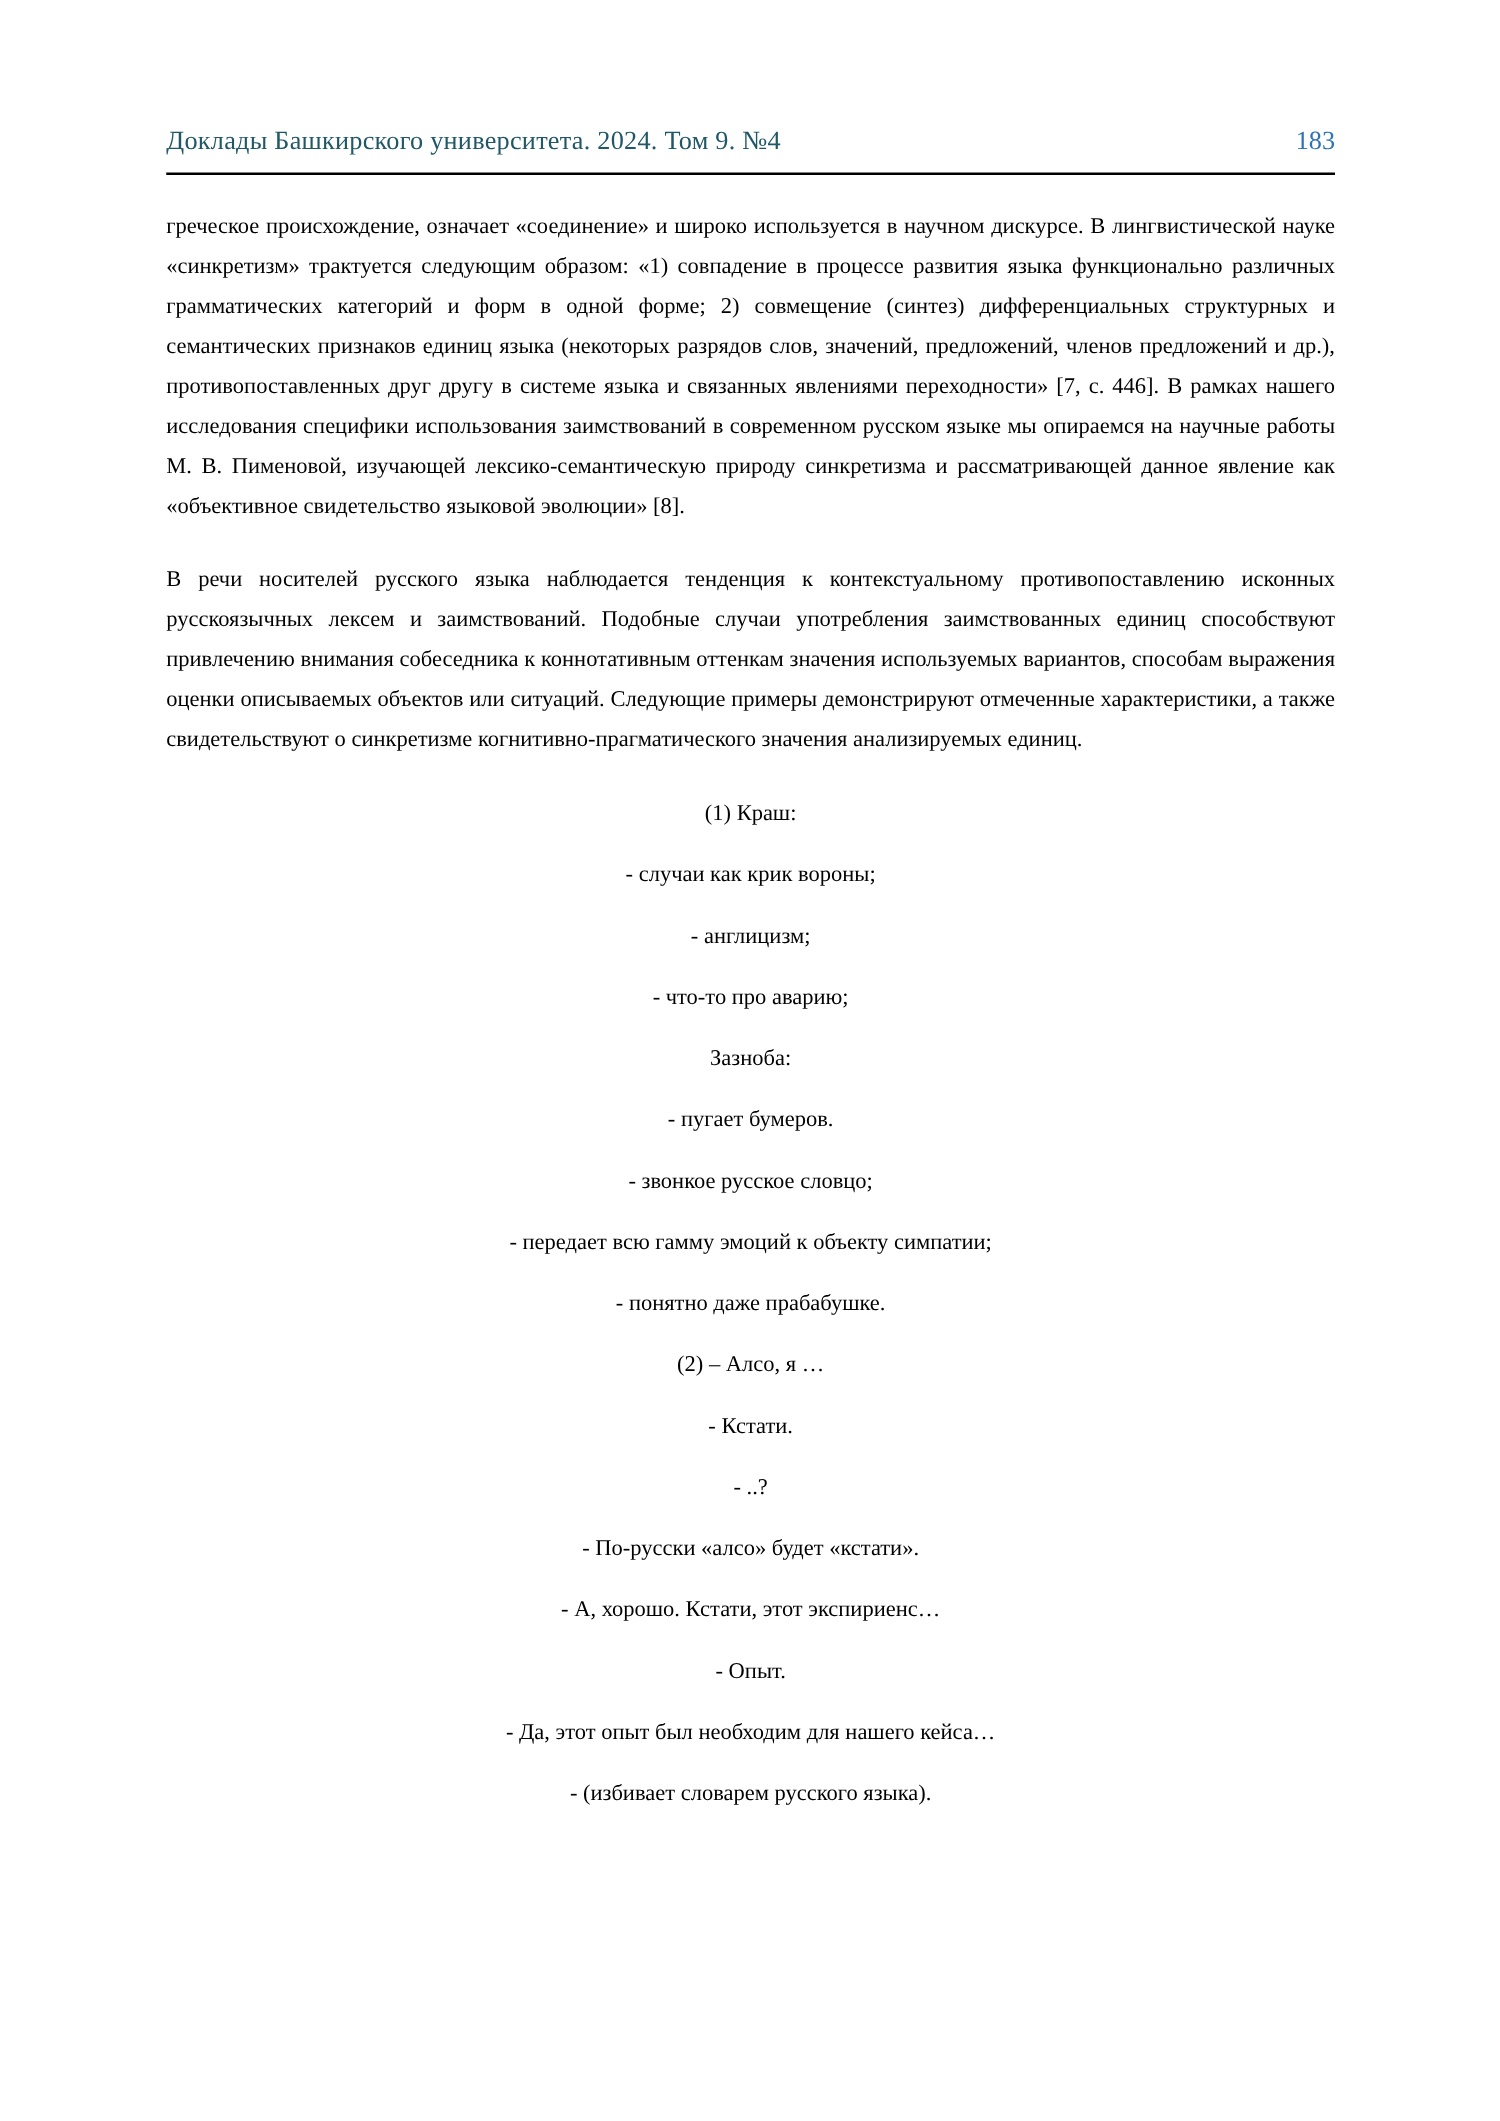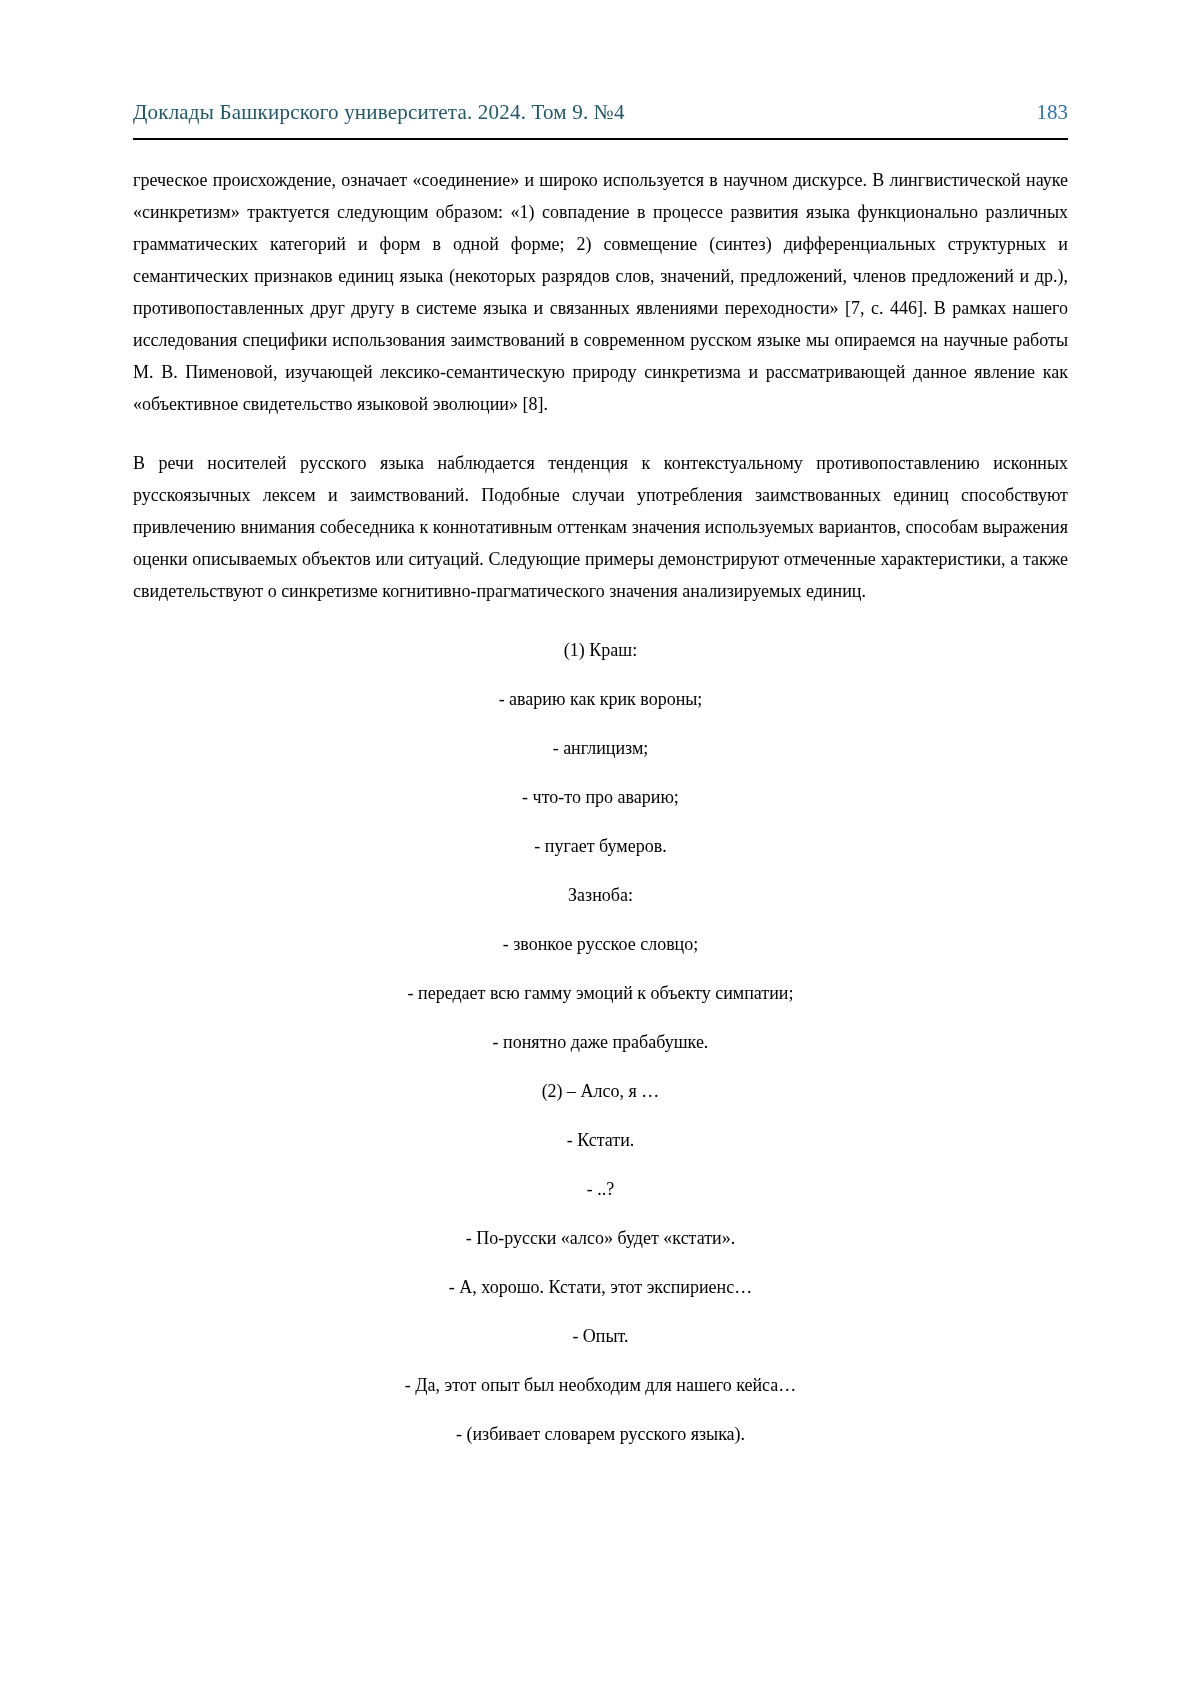--- a/index.html
+++ b/index.html
@@ -68,25 +68,25 @@
   </header>
 
   <main class="page-body">
 
     <p class="para">греческое происхождение, означает «соединение» и широко используется в научном дискурсе. В лингвистической науке «синкретизм» трактуется следующим образом: «1) совпадение в процессе развития языка функционально различных грамматических категорий и форм в одной форме; 2) совмещение (синтез) дифференциальных структурных и семантических признаков единиц языка (некоторых разрядов слов, значений, предложений, членов предложений и др.), противопоставленных друг другу в системе языка и связанных явлениями переходности» [7, с. 446]. В рамках нашего исследования специфики использования заимствований в современном русском языке мы опираемся на научные работы М. В. Пименовой, изучающей лексико-семантическую природу синкретизма и рассматривающей данное явление как «объективное свидетельство языковой эволюции» [8].</p>
 
     <p class="para">В речи носителей русского языка наблюдается тенденция к контекстуальному противопоставлению исконных русскоязычных лексем и заимствований. Подобные случаи употребления заимствованных единиц способствуют привлечению внимания собеседника к коннотативным оттенкам значения используемых вариантов, способам выражения оценки описываемых объектов или ситуаций. Следующие примеры демонстрируют отмеченные характеристики, а также свидетельствуют о синкретизме когнитивно-прагматического значения анализируемых единиц.</p>
 
     <section class="example">
       <p class="line">(1) Краш:</p>
-      <p class="line">- аварию как крик вороны;</p>
+      <p class="line">- случаи как крик вороны;</p>
       <p class="line">- англицизм;</p>
       <p class="line">- что-то про аварию;</p>
+      <p class="line">Зазноба:</p>
       <p class="line">- пугает бумеров.</p>
-      <p class="line">Зазноба:</p>
       <p class="line">- звонкое русское словцо;</p>
       <p class="line">- передает всю гамму эмоций к объекту симпатии;</p>
       <p class="line">- понятно даже прабабушке.</p>
     </section>
 
     <section class="example">
       <p class="line">(2) – Алсо, я …</p>
       <p class="line">- Кстати.</p>
       <p class="line">- ..?</p>
       <p class="line">- По-русски «алсо» будет «кстати».</p>

